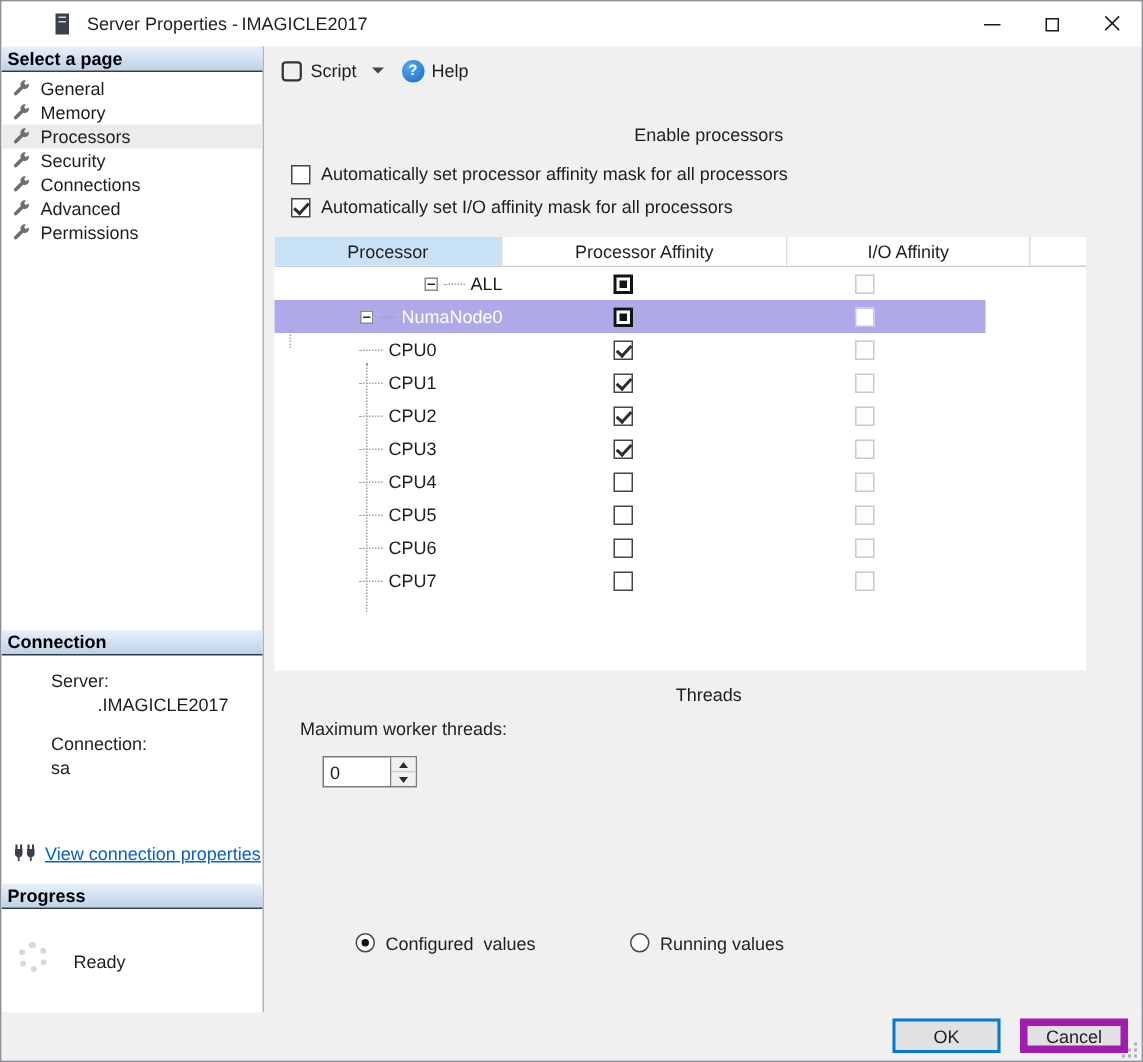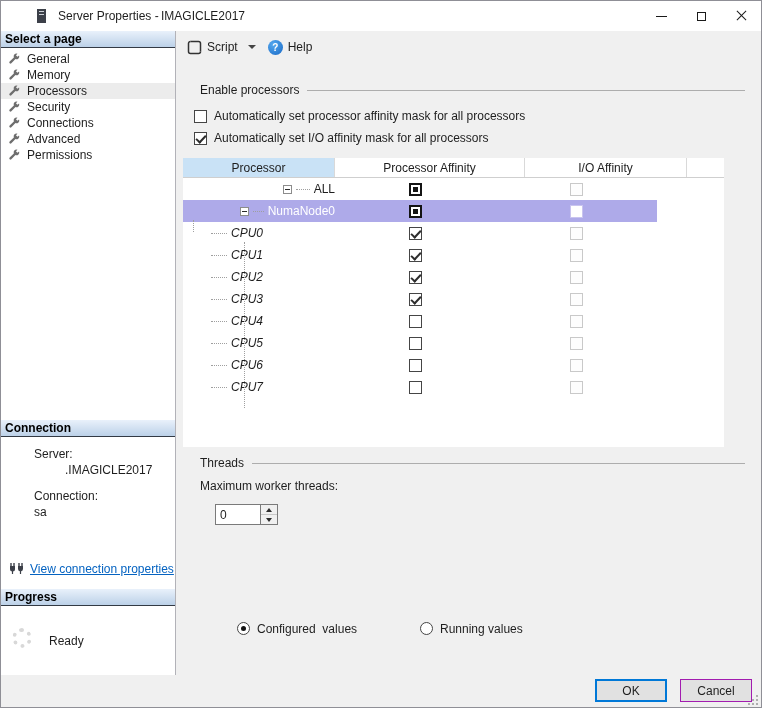--- a/index.html
+++ b/index.html
@@ -51,21 +51,21 @@
   .spinner { position:absolute; left:11px; top:22px; width:20px; height:20px; border:4px dotted #d8d8d8; border-radius:50%; }
   .progress-status { position:absolute; left:48px; top:28px; }
 
   
   .toolbar { position:absolute; left:0; top:0; width:100%; height:32px; display:flex; align-items:center; padding-left:7px; }
   .tool-btn { display:flex; align-items:center; gap:5px; padding:3px 4px; }
   .caret { width:0; height:0; border-left:4px solid transparent; border-right:4px solid transparent; border-top:4px solid #444; margin:0 8px 0 6px; }
   .help-circle { width:15px; height:15px; border-radius:50%; background:radial-gradient(circle at 35% 30%, #55a9ef, #1868c5); color:#fff; font-weight:bold; font-size:10px; display:flex; align-items:center; justify-content:center; }
 
   
-  .group-row { position:absolute; display:flex; align-items:center; }
+  .group-row { position:absolute; display:flex; align-items:center;flex-direction:column; }
   .group-row .rule { flex:1; border-top:1px solid #adadad; margin-left:8px; }
   .grp-enable { left:24px; top:52px; width:545px; }
   .grp-threads { left:24px; top:425px; width:545px; }
   .check-row { position:absolute; display:flex; align-items:center; gap:7px; }
   .cr1 { left:18px; top:78px; }
   .cr2 { left:18px; top:100px; }
 
   
   .cb { width:13px; height:13px; background:#fff; border:1px solid #454545; position:relative; display:inline-block; flex:0 0 13px; }
   .cb.checked::after { content:""; position:absolute; left:1px; top:2px; width:8px; height:4px;
@@ -84,21 +84,21 @@
   .gh-io { width:162px; }
   .grid-rows { position:relative; }
   .grid-row { display:flex; height:22px; width:474px; align-items:center; }
   .grid-row.selected { background:#aeaae9; }
   .grid-row.selected .row-label { color:#fff; }
   .name-cell { width:152px; display:flex; align-items:center; height:100%; }
   .pa-cell { width:160px; display:flex; justify-content:center; }
   .io-cell { width:162px; display:flex; justify-content:center; }
   .lvl0 .name-cell { padding-left:17px;justify-content:flex-end; }
   .lvl1 .name-cell { padding-left:57px; }
-  .lvl2 .name-cell { padding-left:28px;font-style:italic; }
+  .lvl2 .name-cell { padding-left:56px; }
   .expander { width:9px; height:9px; border:1px solid #8c8c8c; background:#fff; position:relative; flex:0 0 9px; }
   .expander::after { content:""; position:absolute; left:1px; top:3px; width:5px; height:1px; background:#2b2b2b; }
   .expander.hidden { visibility:hidden; width:0; flex:0 0 0; border:none; }
   .dots { border-top:1px dotted #9f9f9f; width:14px; margin:0 4px; }
   .lvl2 .dots { width:16px; margin-left:0; }
   .row-label { white-space:nowrap; }
   .vguide { position:absolute; border-left:1px dotted #9f9f9f; }
   .vg1 { left:10px; top:42px; height:12px; }
   .vg2 { left:61px; top:64px; height:166px; }
 
@@ -114,21 +114,21 @@
 
   
   .radio-row { position:absolute; top:591px; display:flex; align-items:flex-start; gap:7px;padding-left:32px; }
   .rr1 { left:29px; } .rr2 { left:212px; }
   .radio { width:13px; height:13px; border:1px solid #454545; border-radius:50%; background:#fff; position:relative; flex:0 0 13px; }
   .radio.selected::after { content:""; position:absolute; inset:3px; background:#141414; border-radius:50%; }
   .radio-label { white-space:pre; }
 
   
   .footer { height:32px; background:#f0f0f0; display:flex; justify-content:flex-end; gap:13px; padding:4px 9px 0 0; position:relative; }
-  .btn { width:72px; height:23px; background:#e1e1e1; border:1px solid #a21caf; font-family:"Liberation Sans",sans-serif; font-size:12px; color:#1e1e1e; }
+  .btn { width:72px; height:23px; background:#e1e1e1; border:5px solid #a21caf; font-family:"Liberation Sans",sans-serif; font-size:12px; color:#1e1e1e; }
   .btn.default { border:2px solid #0078d7; }
   .resize-grip { position:absolute; right:3px; bottom:2px; width:10px; height:10px; }
   .resize-grip i { position:absolute; width:2px; height:2px; background:#aeaeae; }
   .resize-grip i:nth-child(1){ right:0; bottom:0; }
   .resize-grip i:nth-child(2){ right:4px; bottom:0; }
   .resize-grip i:nth-child(3){ right:8px; bottom:0; }
   .resize-grip i:nth-child(4){ right:0; bottom:4px; }
   .resize-grip i:nth-child(5){ right:4px; bottom:4px; }
   .resize-grip i:nth-child(6){ right:0; bottom:8px; }
 </style>

